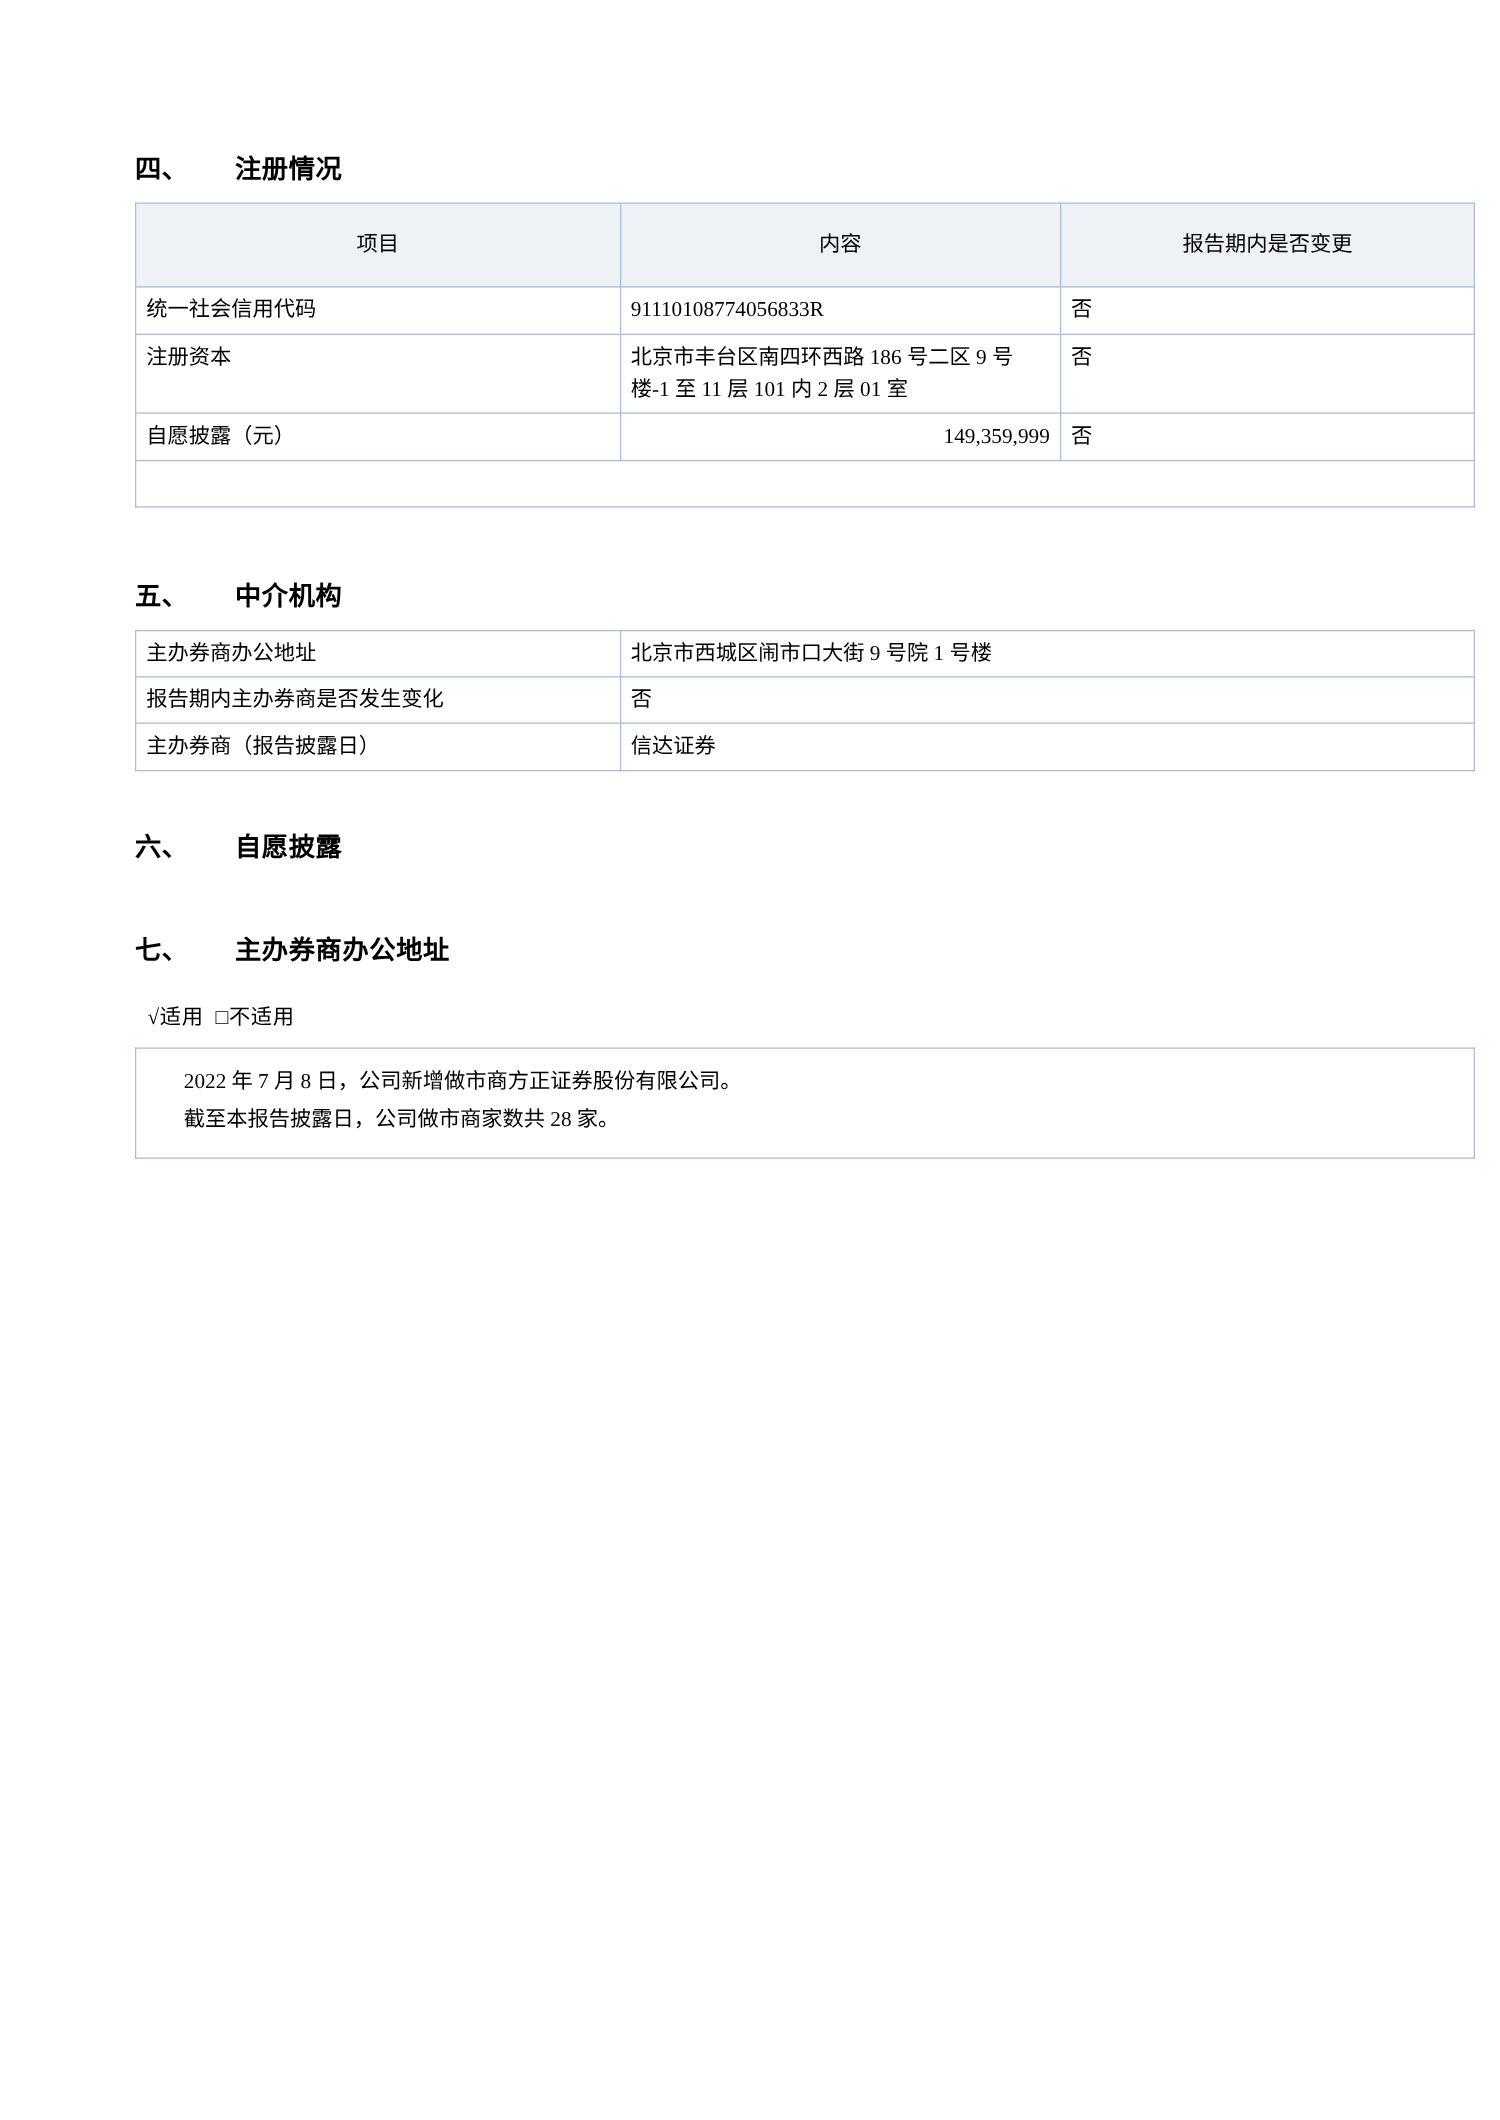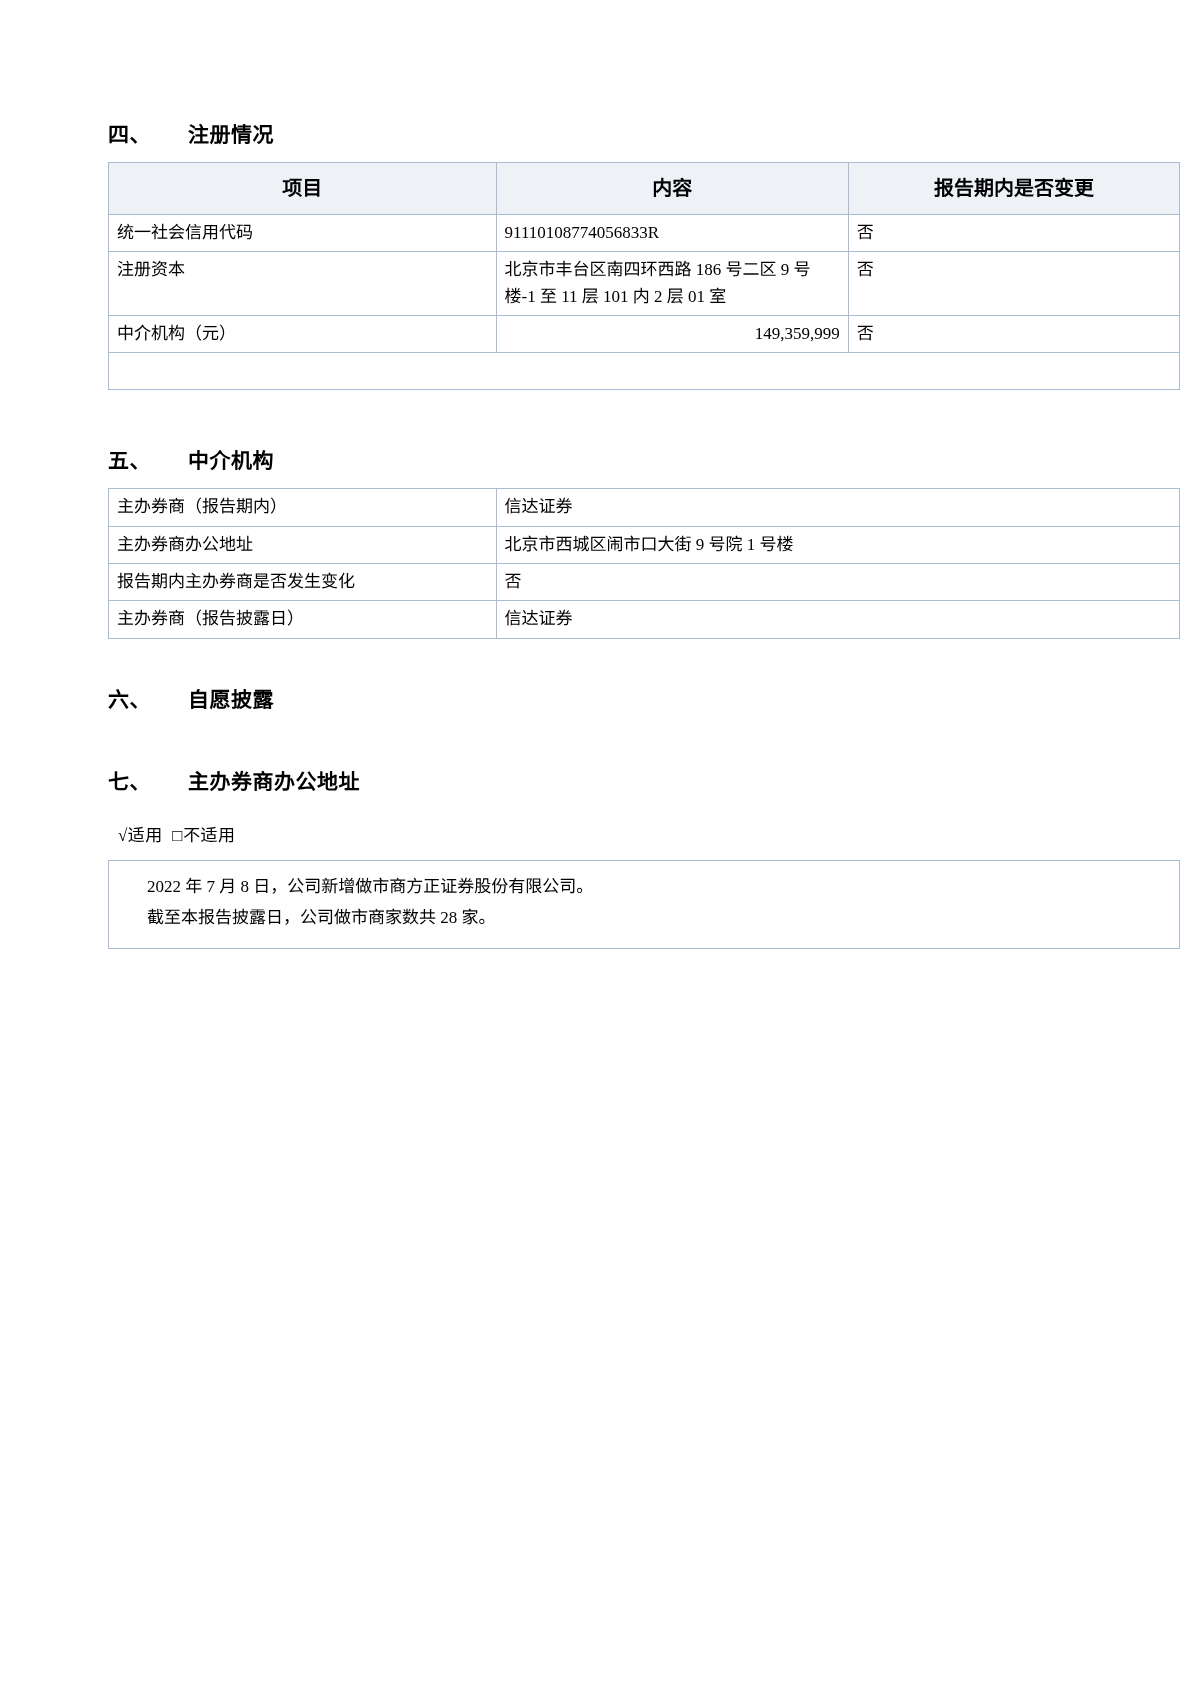--- a/index.html
+++ b/index.html
@@ -55,23 +55,23 @@
   table td, table th {
     border: 1px solid #a8bcd4;
     padding: 5px 8px;
     vertical-align: top;
     font-weight: normal;
     line-height: 1.55;
   }
   .tbl-reg th {
     background: #eef2f7;
     text-align: center;
-    font-weight: bold;
-    font-size: 20px;
-    padding: 10px 8px;
+    font-weight: normal;
+    font-size: 17px;
+    padding: 20px 8px;
   }
   .tbl-reg .c1 { width: 330px; }
   .tbl-reg .c2 { width: 300px; }
   .tbl-reg .c3 { width: 282px; }
   .num-right { text-align: right; }
   .empty-row td { height: 26px; }
 
   .tbl-broker .c1 { width: 330px; }
   .tbl-broker .c2 { width: 582px; }
 
@@ -126,21 +126,21 @@
           <td>统一社会信用代码</td>
           <td>91110108774056833R</td>
           <td>否</td>
         </tr>
         <tr>
           <td>注册资本</td>
           <td>北京市丰台区南四环西路 186 号二区 9 号楼-1 至 11 层 101 内 2 层 01 室</td>
           <td>否</td>
         </tr>
         <tr>
-          <td>中介机构（元）</td>
+          <td>自愿披露（元）</td>
           <td class="num-right">149,359,999</td>
           <td>否</td>
         </tr>
         <tr class="empty-row">
           <td colspan="3"></td>
         </tr>
       </tbody>
     </table>
 
     <div class="gap-xl"></div>
@@ -152,24 +152,20 @@
 
     <div class="gap-s"></div>
 
     <table class="tbl-broker">
       <colgroup>
         <col class="c1">
           <col class="c2">
       </colgroup>
       <tbody>
         <tr>
-          <td>主办券商（报告期内）</td>
-          <td>信达证券</td>
-        </tr>
-        <tr>
           <td>主办券商办公地址</td>
           <td>北京市西城区闹市口大街 9 号院 1 号楼</td>
         </tr>
         <tr>
           <td>报告期内主办券商是否发生变化</td>
           <td>否</td>
         </tr>
         <tr>
           <td>主办券商（报告披露日）</td>
           <td>信达证券</td>

